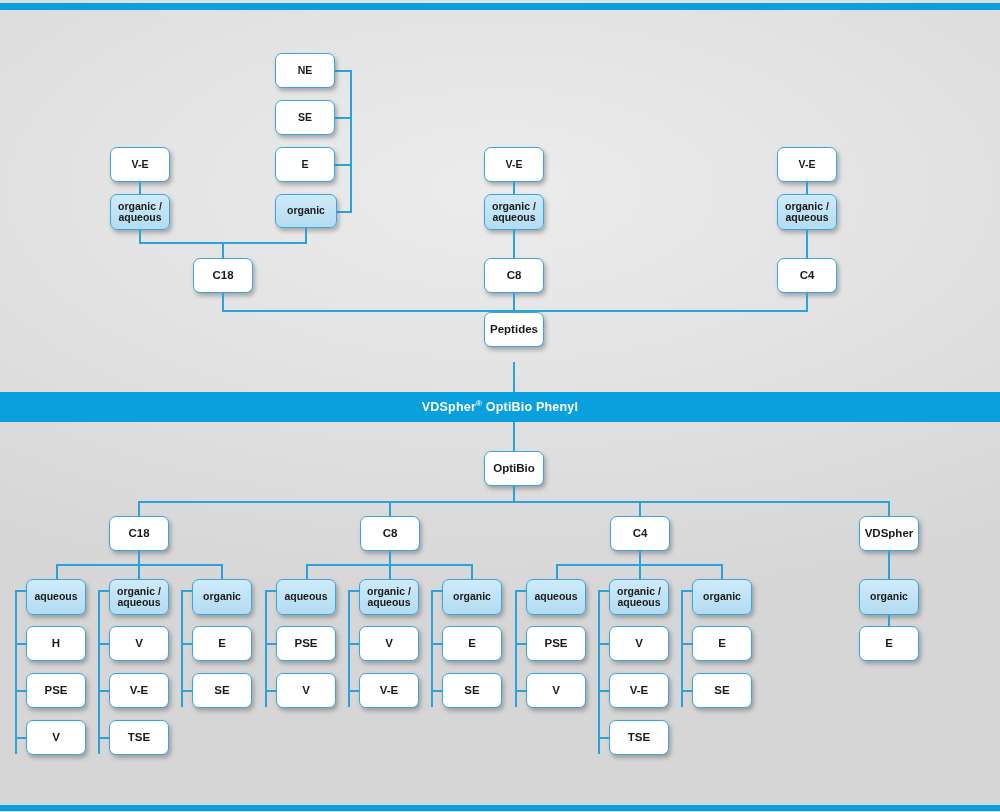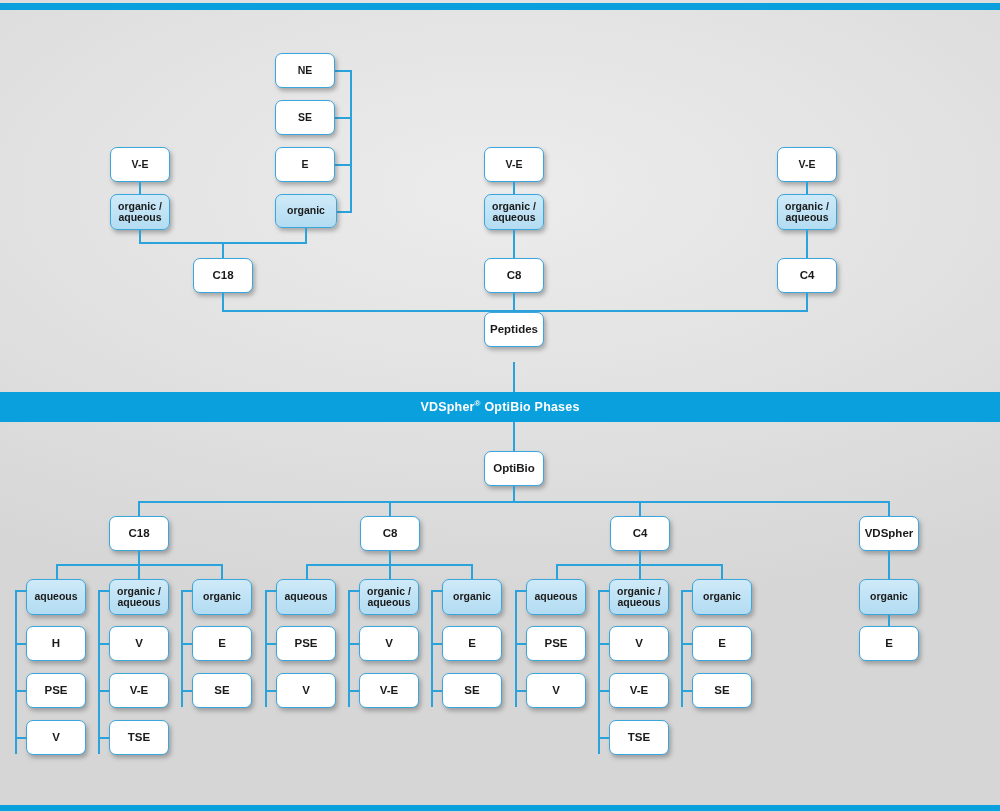--- a/index.html
+++ b/index.html
@@ -112,21 +112,21 @@
   <div class="ln lnh" style="left:222px;top:310px;width:586px;"></div>
   <div class="ln lnv" style="left:513px;top:293px;height:34px;"></div>
 
   <div class="node" style="left:484px;top:312px;width:60px;height:35px;border-radius:7px;">Peptides</div>
 
   <div class="ln lnv" style="left:513px;top:362px;height:30px;"></div>
   <div class="ln lnv" style="left:513px;top:422px;height:29px;"></div>
 
   <div class="banner">
     <div class="banner-text">
-      <span>VDSpher</span><sup>®</sup><span> OptiBio Phases</span>
+      <span>VDSpher</span><sup>®</sup><span> OptiBio Phenyl</span>
     </div>
   </div>
 
   <div class="node" style="left:484px;top:451px;width:60px;height:35px;">OptiBio</div>
 
   <div class="ln lnv" style="left:513px;top:486px;height:16px;"></div>
   <div class="ln lnh" style="left:138px;top:501px;width:751px;"></div>
   <div class="ln lnv" style="left:138px;top:501px;height:15px;"></div>
   <div class="ln lnv" style="left:389px;top:501px;height:15px;"></div>
   <div class="ln lnv" style="left:639px;top:501px;height:15px;"></div>

